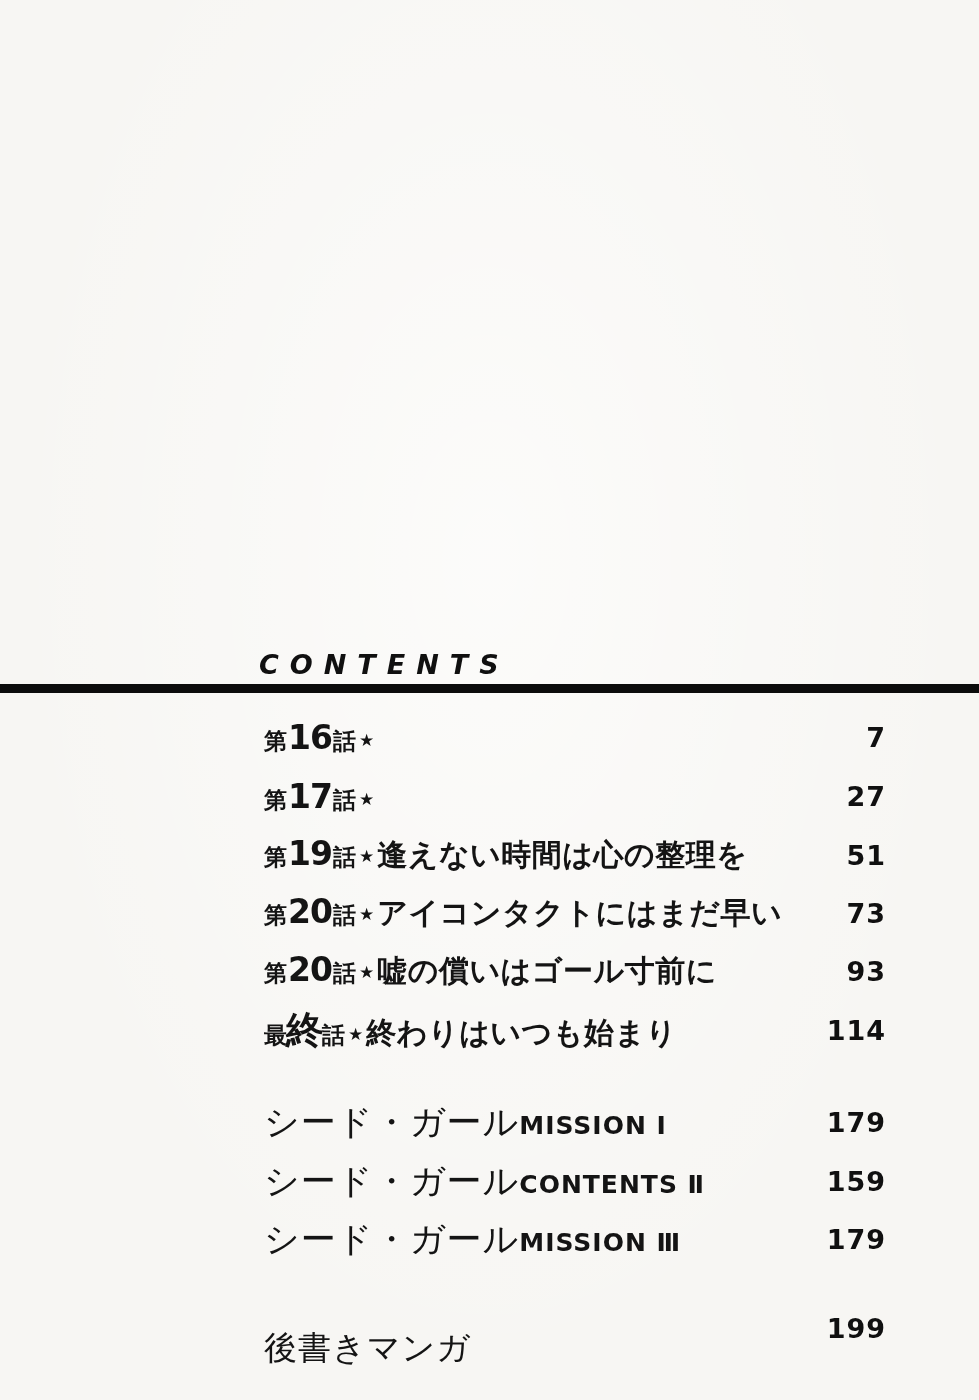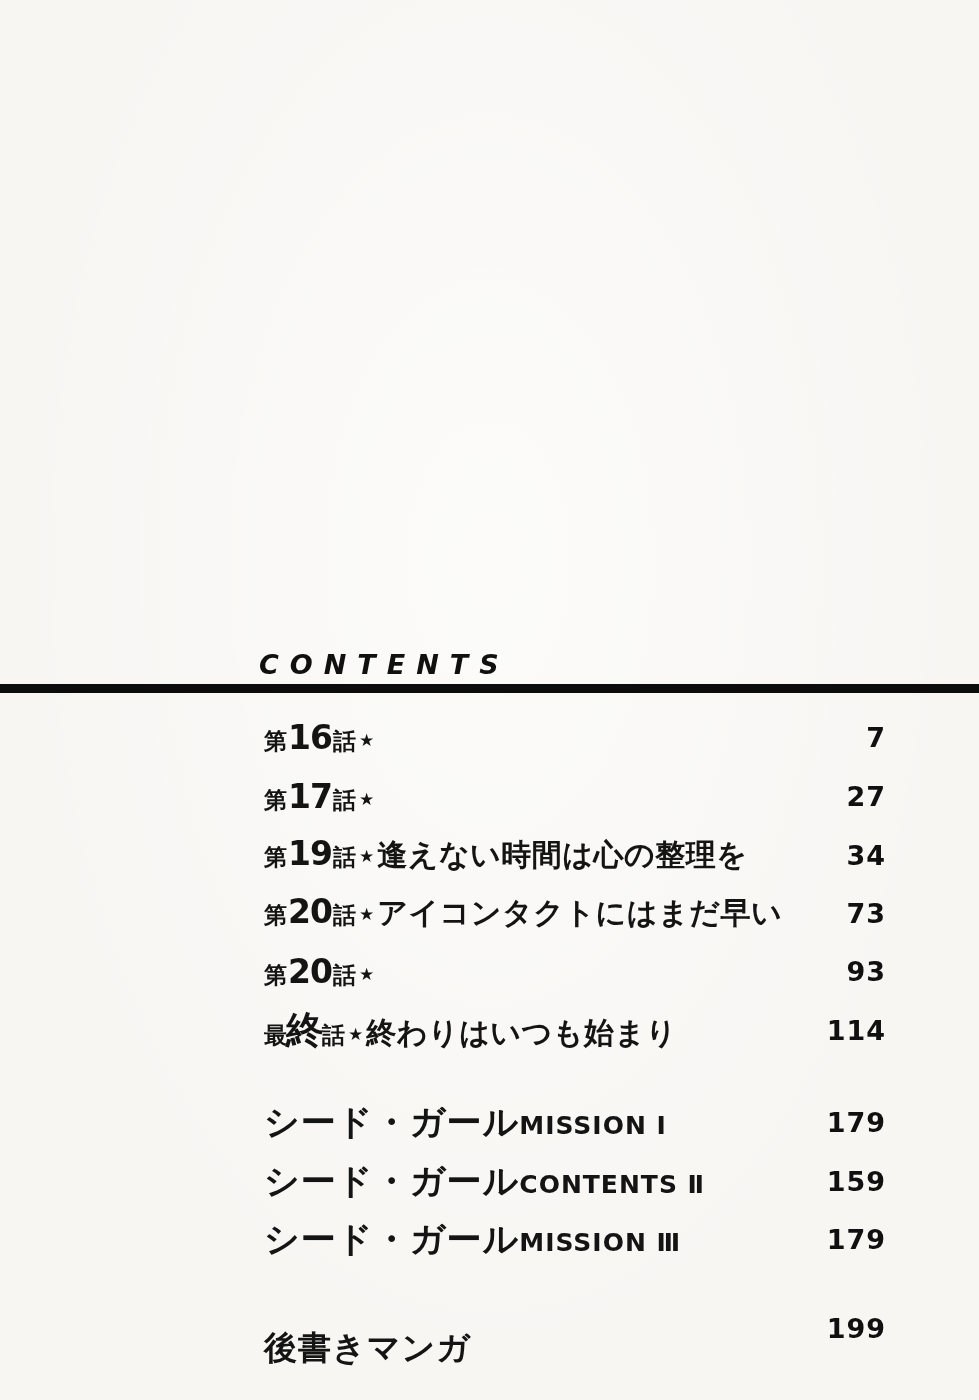--- a/index.html
+++ b/index.html
@@ -72,32 +72,32 @@
     position: relative;
     top: -3px;
   }
   .ctitle {
     font-size: 30px;
     font-weight: 700;
     letter-spacing: 0.5px;
   }
   .seed-title {
     font-size: 35px;
-    font-weight: 700;
+    font-weight: 400;
     letter-spacing: 1px;
   }
   .seed-sub {
     font-size: 25px;
     font-weight: 600;
     margin-left: 0;
     letter-spacing: 1px;
   }
   .after-title {
     font-size: 33px;
-    font-weight: 700;
+    font-weight: 400;
     letter-spacing: 1px;
     margin-top: 40px;
   }
   .pagenum {
     font-size: 27px;
     font-weight: 900;
     letter-spacing: 1px;
     color: #101010;
   }
 </style>
@@ -130,40 +130,41 @@
   </div>
 
   <div class="row" style="top:831px">
     <span class="label">
       <span class="pre">第</span>
       <span class="num">19</span>
       <span class="pre">話</span>
       <span class="star">★</span>
       <span class="ctitle">逢えない時間は心の整理を</span>
     </span>
-    <span class="pagenum">34</span>
+    <span class="pagenum">51</span>
   </div>
 
   <div class="row" style="top:889px">
     <span class="label">
       <span class="pre">第</span>
       <span class="num">20</span>
       <span class="pre">話</span>
       <span class="star">★</span>
       <span class="ctitle">アイコンタクトにはまだ早い</span>
     </span>
     <span class="pagenum">73</span>
   </div>
 
   <div class="row" style="top:947px">
     <span class="label">
       <span class="pre">第</span>
       <span class="num">20</span>
       <span class="pre">話</span>
       <span class="star">★</span>
+      <span class="ctitle">嘘の償いはゴール寸前に</span>
     </span>
     <span class="pagenum">93</span>
   </div>
 
   <div class="row" style="top:1006px">
     <span class="label">
       <span class="pre">最</span>
       <span class="num num-final">終</span>
       <span class="pre">話</span>
       <span class="star">★</span>

